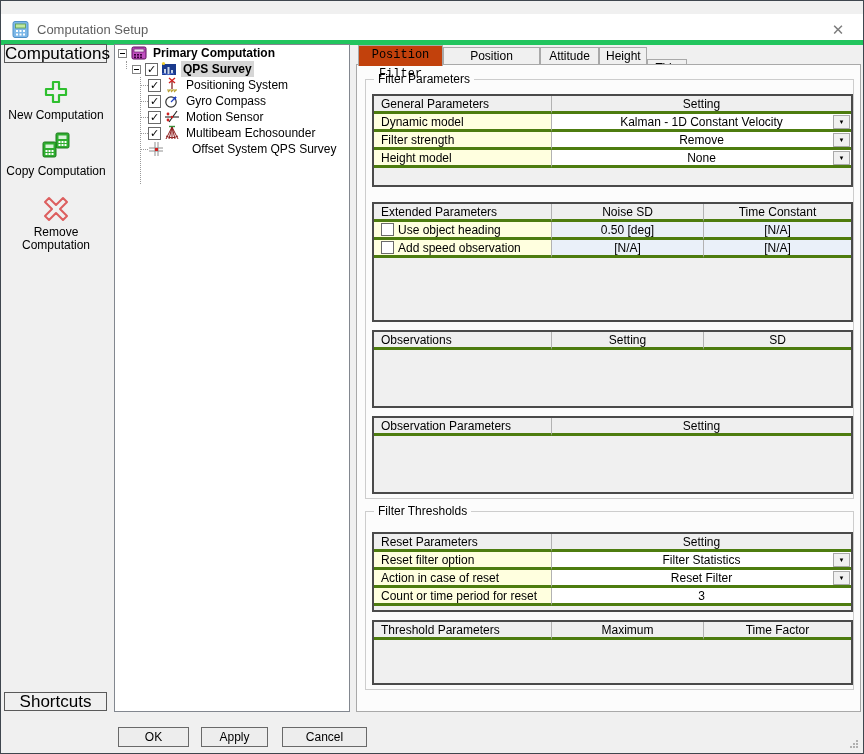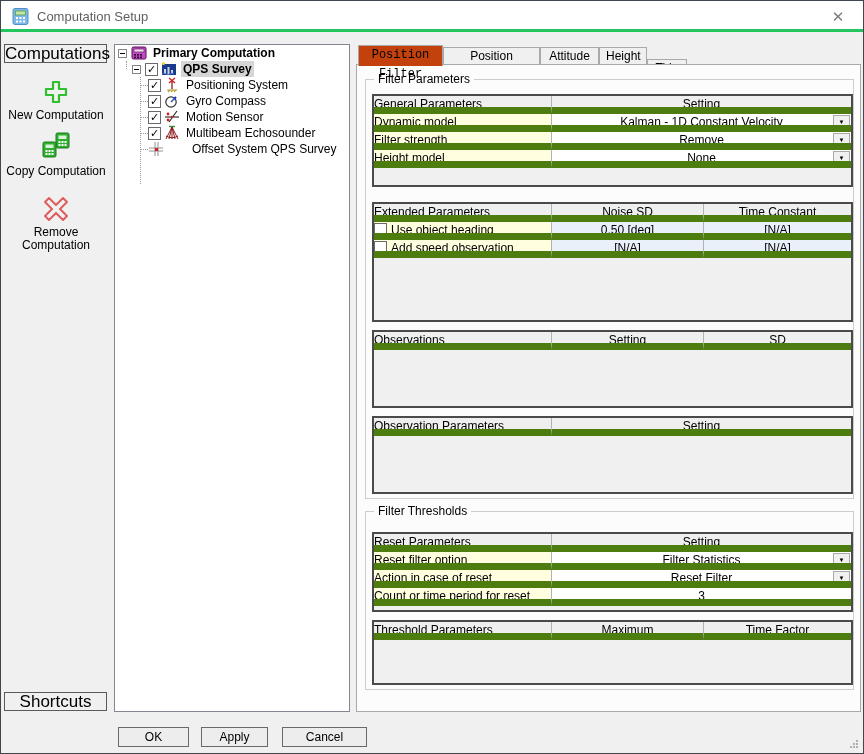--- a/index.html
+++ b/index.html
@@ -7,21 +7,21 @@
   body {
     width:864px; height:754px; position:relative;
     background:#f0f0f0;
     font-family:"Liberation Sans", sans-serif;
     font-size:12px; color:#000;
     overflow:hidden;
   }
   #window { position:absolute; inset:0; border:1px solid #3f464e; background:#f0f0f0; }
 
   
-  #titlebar { position:absolute; top:0; left:0; right:0; height:31px; background:#ffffff; border-bottom:3px solid #22c55e; }
+  #titlebar { position:absolute; top:13px; left:0; right:0; height:31px; background:#ffffff; border-bottom:5px solid #22c55e; }
   #title-icon { position:absolute; left:11px; top:7px; width:17px; height:17px; }
   #title-text { position:absolute; left:36px; top:8px; font-size:13px; color:#5f5f5f; }
   #close-btn { position:absolute; right:8px; top:4px; width:34px; height:24px; text-align:center; line-height:24px; font-size:15px; color:#7c7c7c; cursor:default; }
 
   
   .side-btn { position:absolute; left:3px; width:103px; height:19px; background:#f0f0f0; border:1px solid #5a5a5a; text-align:center; line-height:17px; font-size:17px; }
   #btn-computations { top:43px; }
   #btn-shortcuts { top:691px; }
   .side-action { position:absolute; left:0; width:110px; text-align:center; }
   .side-action .act-icon { display:block; margin:0 auto 2px auto; }
@@ -50,21 +50,21 @@
   
   #tabpage { position:absolute; left:355px; top:63px; width:505px; height:648px; background:#fcfcfc; border:1px solid #a9a9a9; z-index:2; }
   .groupbox { position:absolute; border:1px solid #cdcdcd; }
   .group-label { position:absolute; top:-8px; left:8px; background:#fcfcfc; padding:0 4px; font-size:12px; }
   #group-fp { left:8px; top:14px; width:489px; height:420px; }
   #group-ft { left:8px; top:446px; width:489px; height:179px; }
 
   
   .ptable { position:absolute; left:15px; width:481px; border:2px solid #4a4a4a; background:#f0f0f0; }
   .prow { display:flex; height:18px; }
-  .pcell { border-right:1px solid #b2b2b2; border-bottom:7px solid #4d7c0f; padding:0 0; line-height:17px; overflow:hidden; white-space:nowrap; font-size:12px; }
+  .pcell { border-right:1px solid #b2b2b2; border-bottom:3px solid #4d7c0f; padding:0 7px; line-height:17px; overflow:hidden; white-space:nowrap; font-size:12px; }
   .pcell:last-child { border-right:none; }
   .hcell { background:#efefef; }
   .hcell.c-first { text-align:left; }
   .hcell.c-mid, .hcell.c-last { text-align:center; }
   .c-first { width:178px; flex:none; }
   .c-mid { width:152px; flex:none; }
   .c-last { flex:1; }
   .ycell { background:#ffffdf; text-align:left; }
   .vcell { background:#eaf0f9; text-align:center; }
   .wcell { background:#ffffff; text-align:center; }

